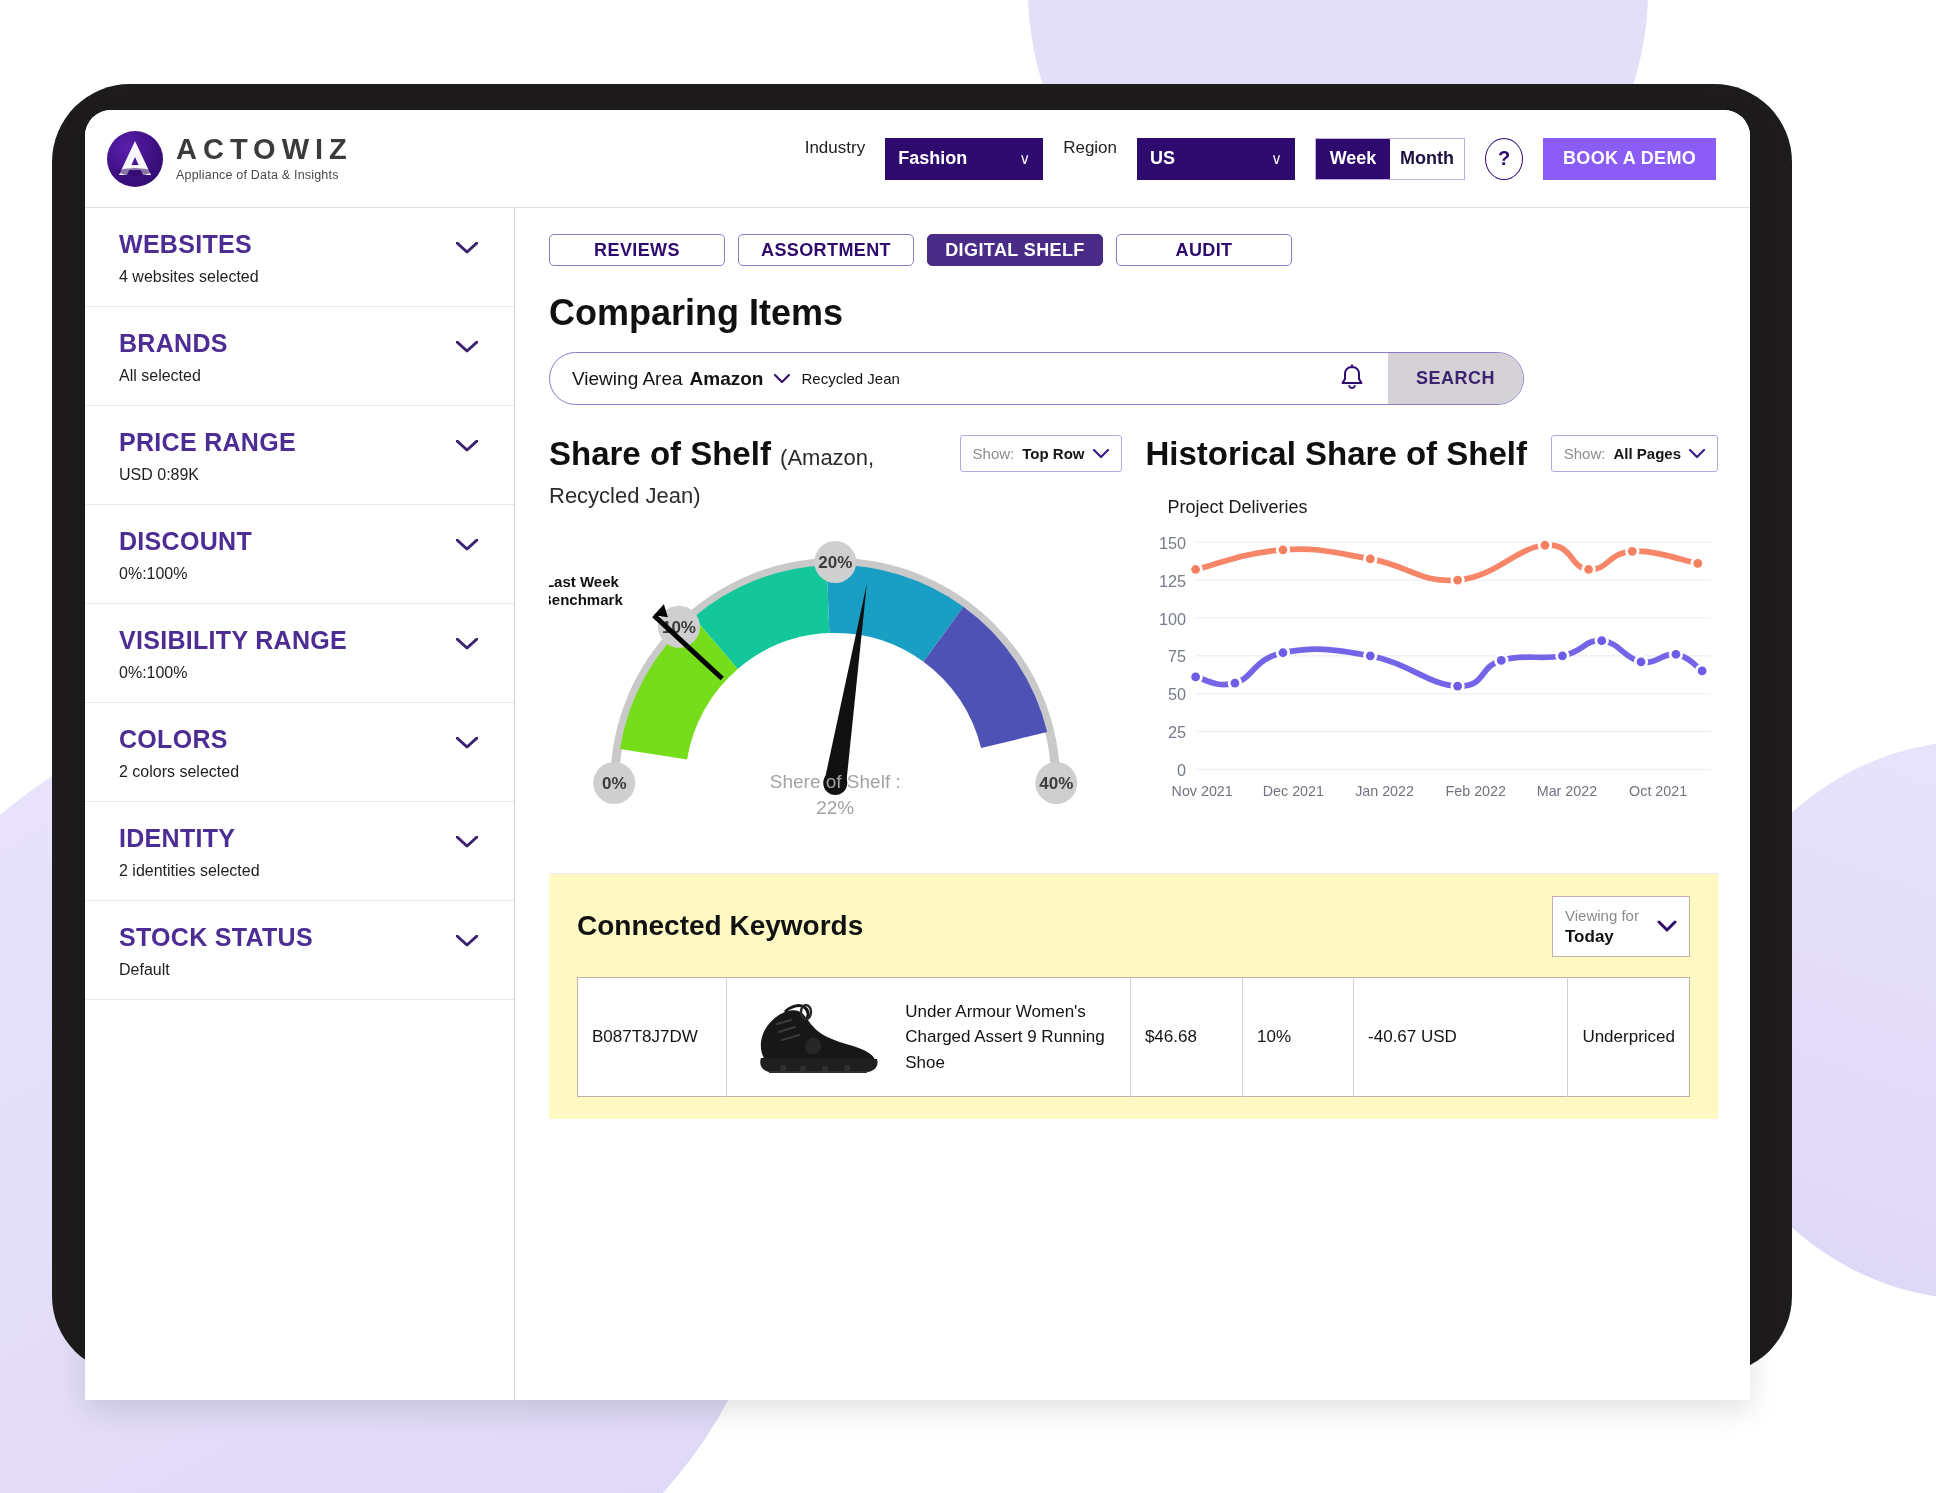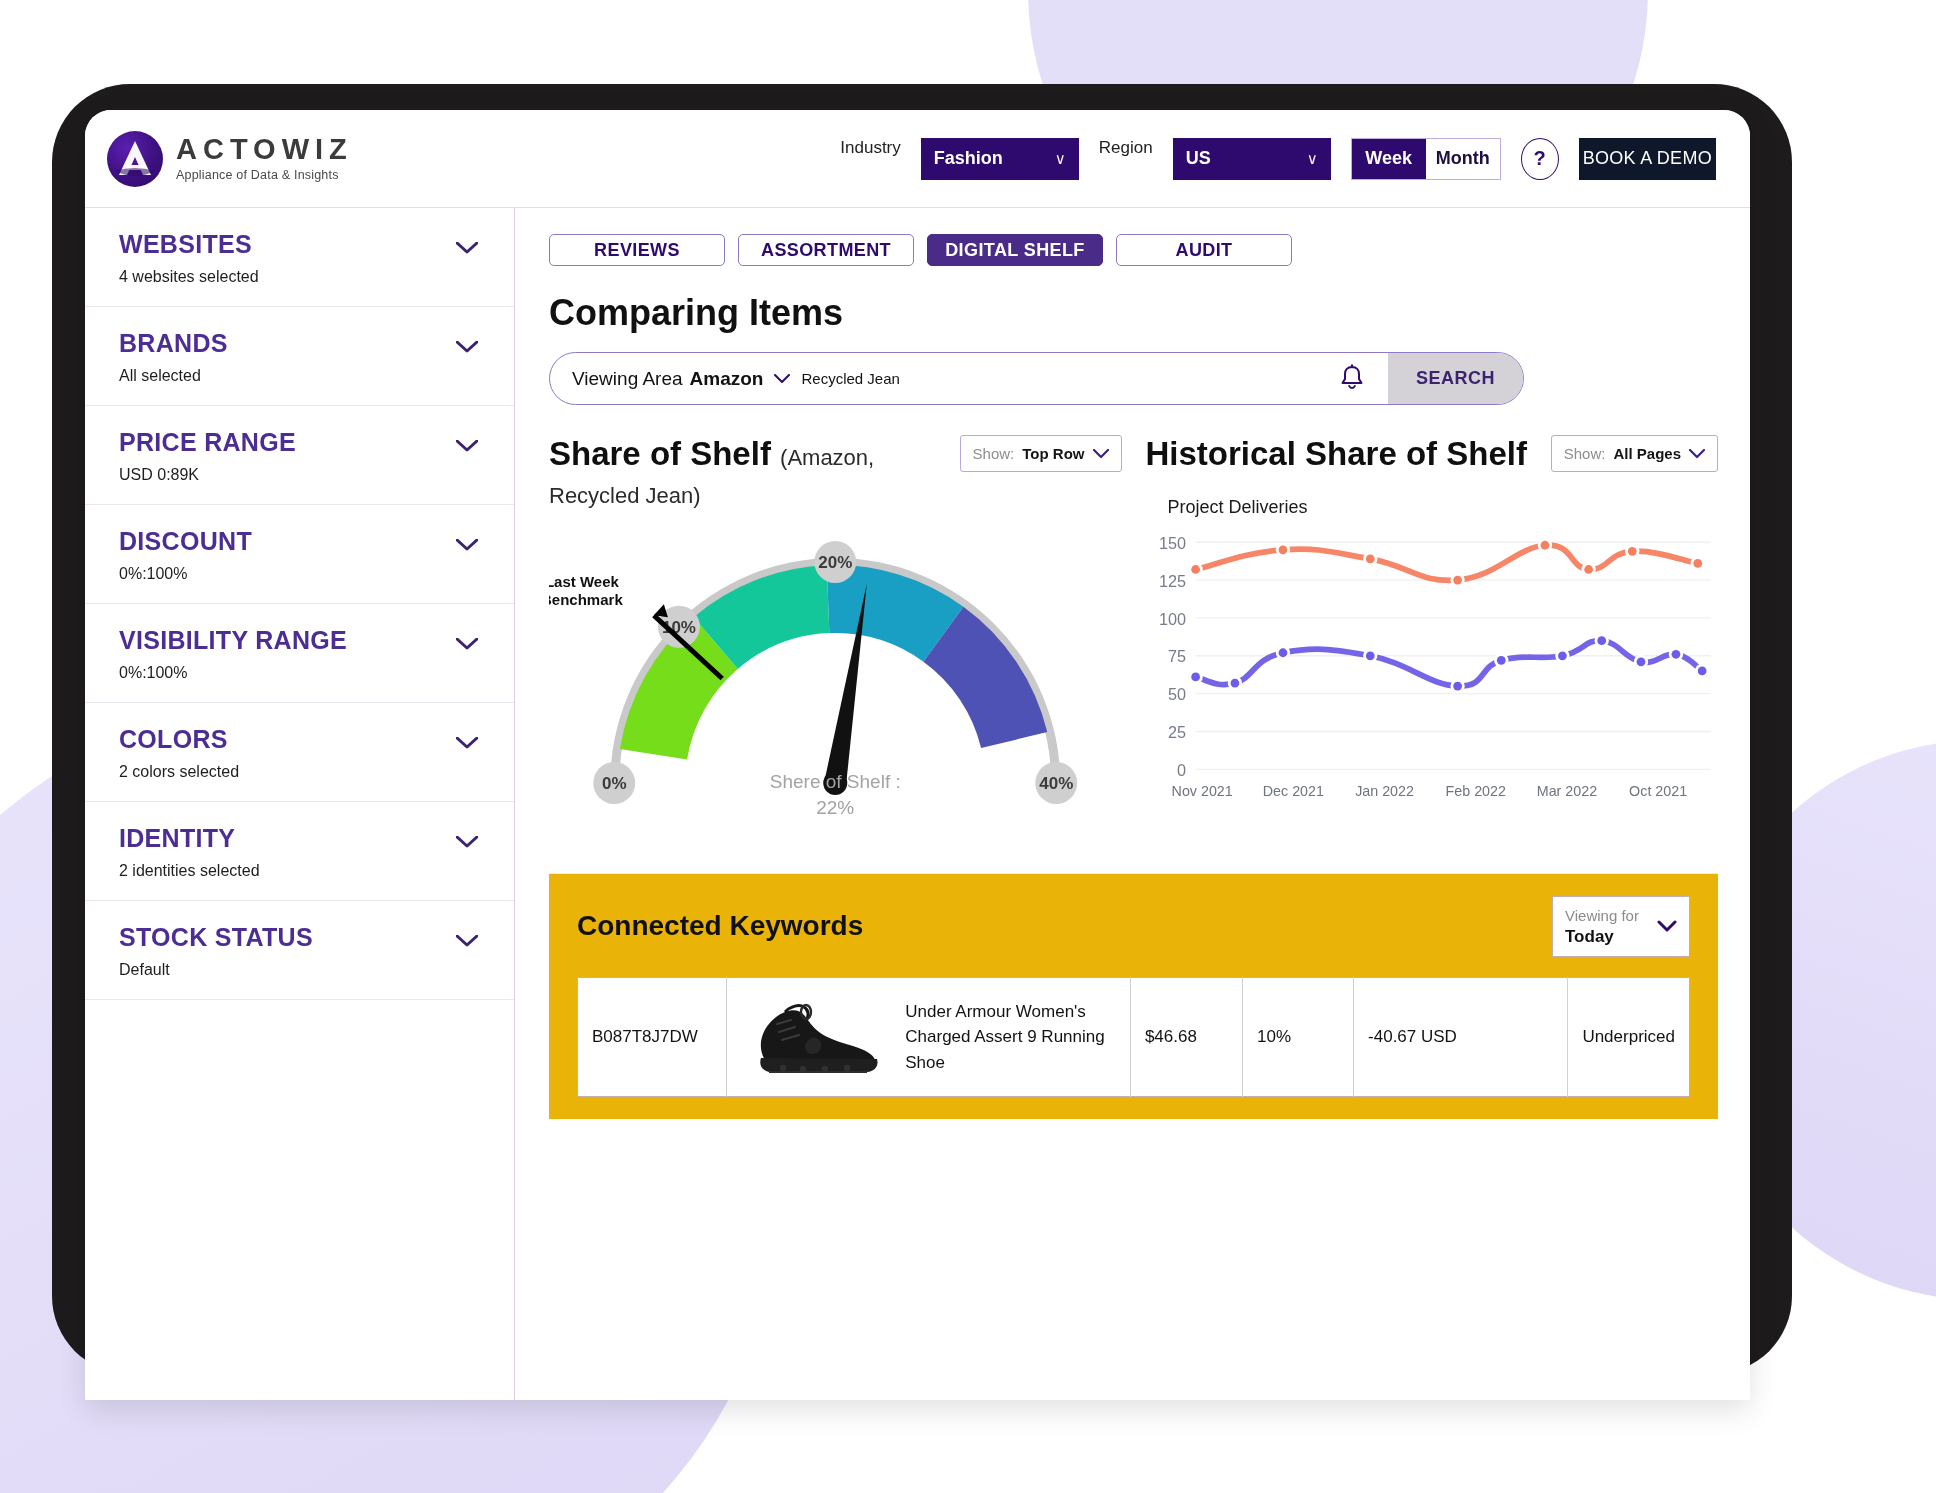--- a/index.html
+++ b/index.html
@@ -77,23 +77,23 @@
     min-width: 74px; font-size: 18px; font-weight: 700; cursor: pointer;
   }
   .seg.on  { background: #2f0a6e; color: #fff; }
   .seg.off { background: #fff; color: #1d1040; }
   .help-btn {
     width: 38px; height: 42px; border: 1.6px solid #2f0a6e; border-radius: 50%;
     display: flex; align-items: center; justify-content: center;
     font-size: 20px; font-weight: 700; color: #2f0a6e; cursor: pointer;
   }
   .demo-btn {
-    background: #0f172a; color: #fff; height: 42px;
-    display: flex; align-items: center; padding: 0 4px;
-    font-size: 18px; font-weight: 400; letter-spacing: .3px; cursor: pointer;
+    background: #8b5cf6; color: #fff; height: 42px;
+    display: flex; align-items: center; padding: 0 20px;
+    font-size: 18px; font-weight: 700; letter-spacing: .3px; cursor: pointer;
   }
 
   
   .app-body { display: flex; height: calc(100% - 98px); }
 
   
   .sidebar {
     width: 430px; flex: none; background: #fff;
     border-right: 1px solid #d9cfe0;
   }
@@ -162,21 +162,21 @@
   .gauge-caption {
     position: absolute; left: 0; right: 0; top: 236px; text-align: center;
     font-size: 19px; color: #a3a3a3; line-height: 1.35;
   }
 
   
   .line-sub { font-size: 18px; color: #1b1b1b; margin: 24px 0 4px 22px; font-weight: 400; }
   .line-wrap { height: 300px; }
 
   
-  .ck-panel { margin-top: 30px; background: #eab308; border-top: 1px solid #efe9f3; }
+  .ck-panel { margin-top: 30px; background: #fef9c3; border-top: 1px solid #efe9f3; }
   .ck-head {
     display: flex; align-items: center; padding: 22px 28px 20px 28px;
   }
   .ck-title { font-size: 28px; font-weight: 700; color: #111; }
   .viewing-select {
     margin-left: auto; border: 1.3px solid #c6aeae; background: #fff;
     padding: 8px 12px; min-width: 138px;
     display: flex; align-items: center; cursor: pointer;
   }
   .viewing-label { font-size: 15px; color: #8b8b8b; line-height: 1.4; }

